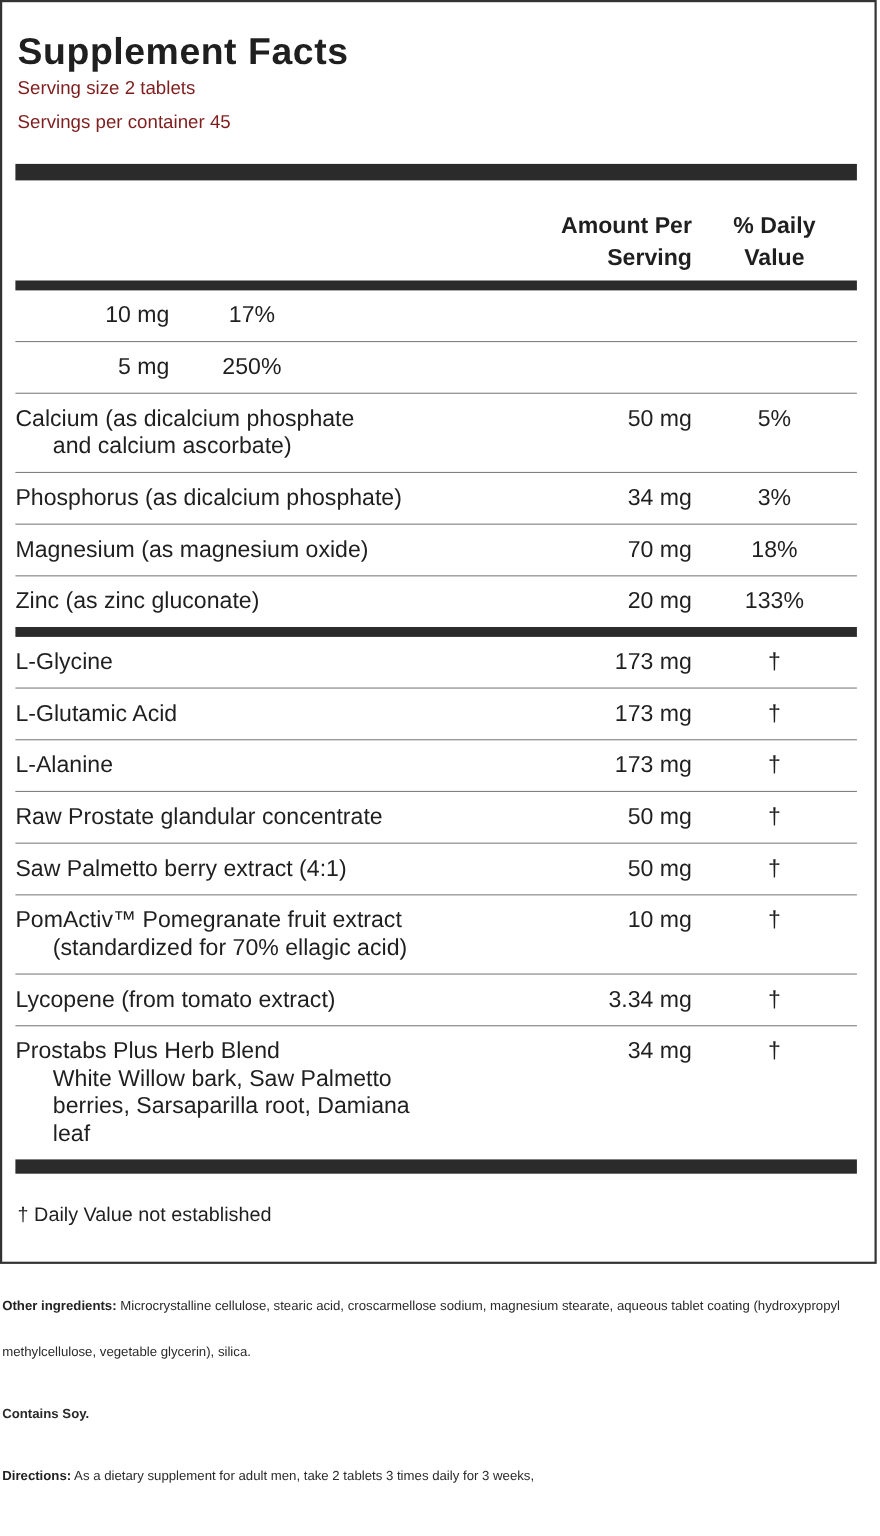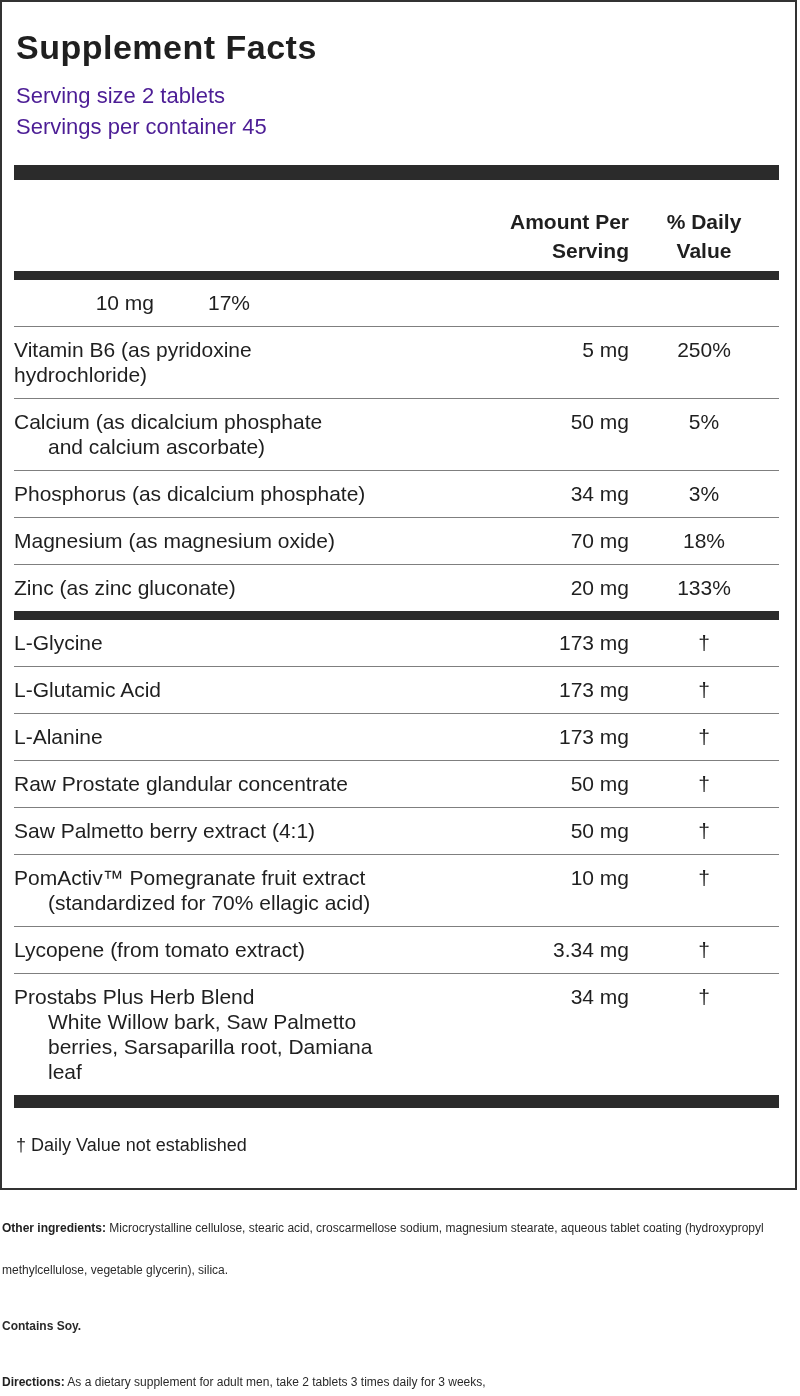--- a/index.html
+++ b/index.html
@@ -23,24 +23,24 @@
     background: #ffffff;
   }
   .panel-title {
     font-size: 34px;
     font-weight: bold;
     line-height: 38px;
     margin: 26px 0 0 2px;
     letter-spacing: 0.5px;
   }
   .serving-line {
-    font-size: 22px;
+    font-size: 17px;
     line-height: 20px;
-    margin: 20px 0 0 2px;
-    color: #4c1d95;
+    margin: 4px 0 0 2px;
+    color: #7f1d1d;
   }
   .serving-line + .serving-line { margin-top: 11px; }
 
   .bar { background: #2b2b2b; width: 100%; }
   .bar-thick  { height: 15px; margin-top: 28px; }
   .bar-med    { height: 9px; }
   .bar-med2   { height: 9px; }
   .bar-bottom { height: 13px; }
 
   .header-row {
@@ -107,22 +107,20 @@
     </div>
 
     <div class="bar bar-med"></div>
 
     <div class="rows" id="nutrient-rows">
         <div class="row">
     <div class="col-amount row-amount">10 mg</div>
     <div class="col-dv row-dv">17%</div>
   </div>
         <div class="row">
-    <div class="col-name row-name">Vitamin B6 (as pyridoxine
-hydrochloride)</div>
     <div class="col-amount row-amount">5 mg</div>
     <div class="col-dv row-dv">250%</div>
   </div>
         <div class="row">
     <div class="col-name row-name hang">Calcium (as dicalcium phosphate
 and calcium ascorbate)</div>
     <div class="col-amount row-amount">50 mg</div>
     <div class="col-dv row-dv">5%</div>
   </div>
         <div class="row">

